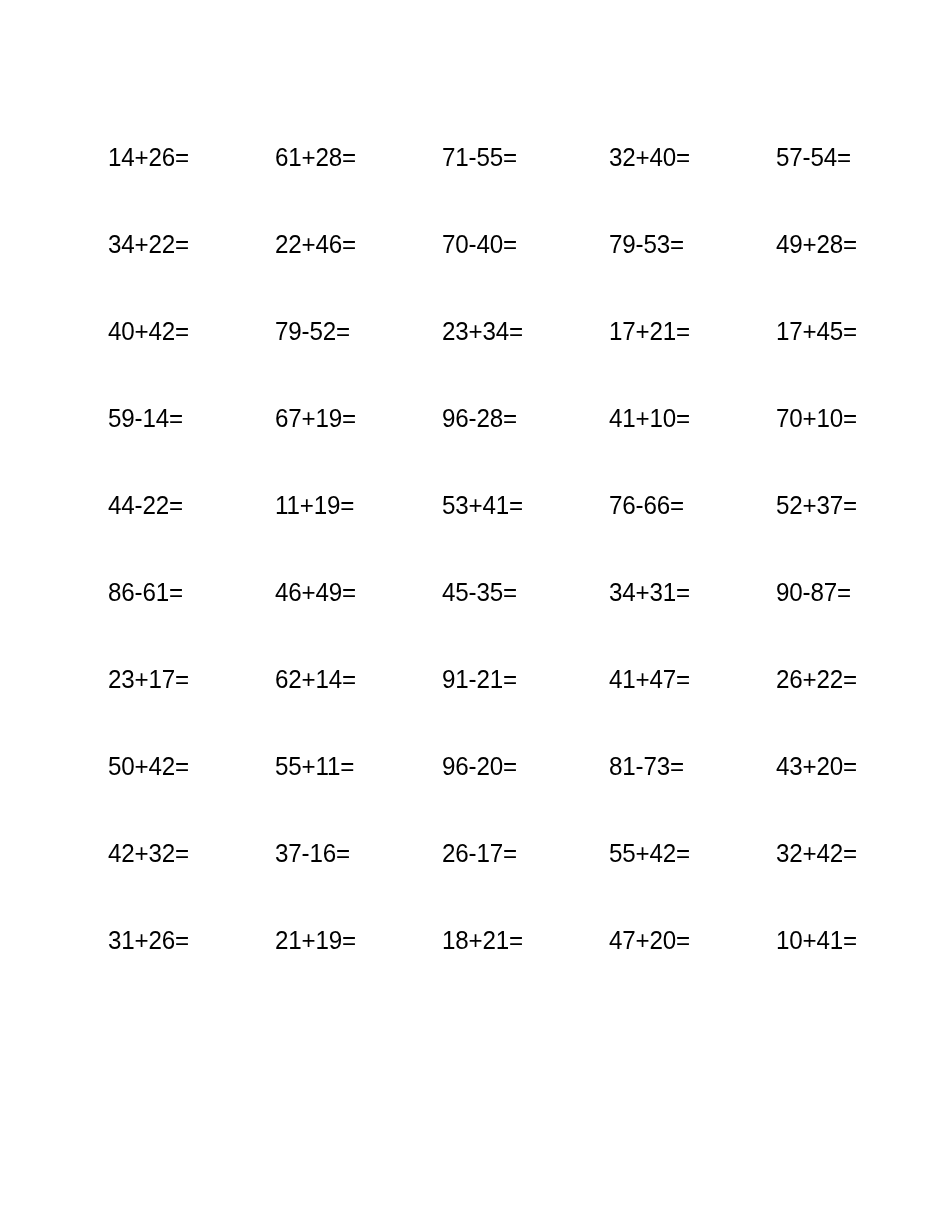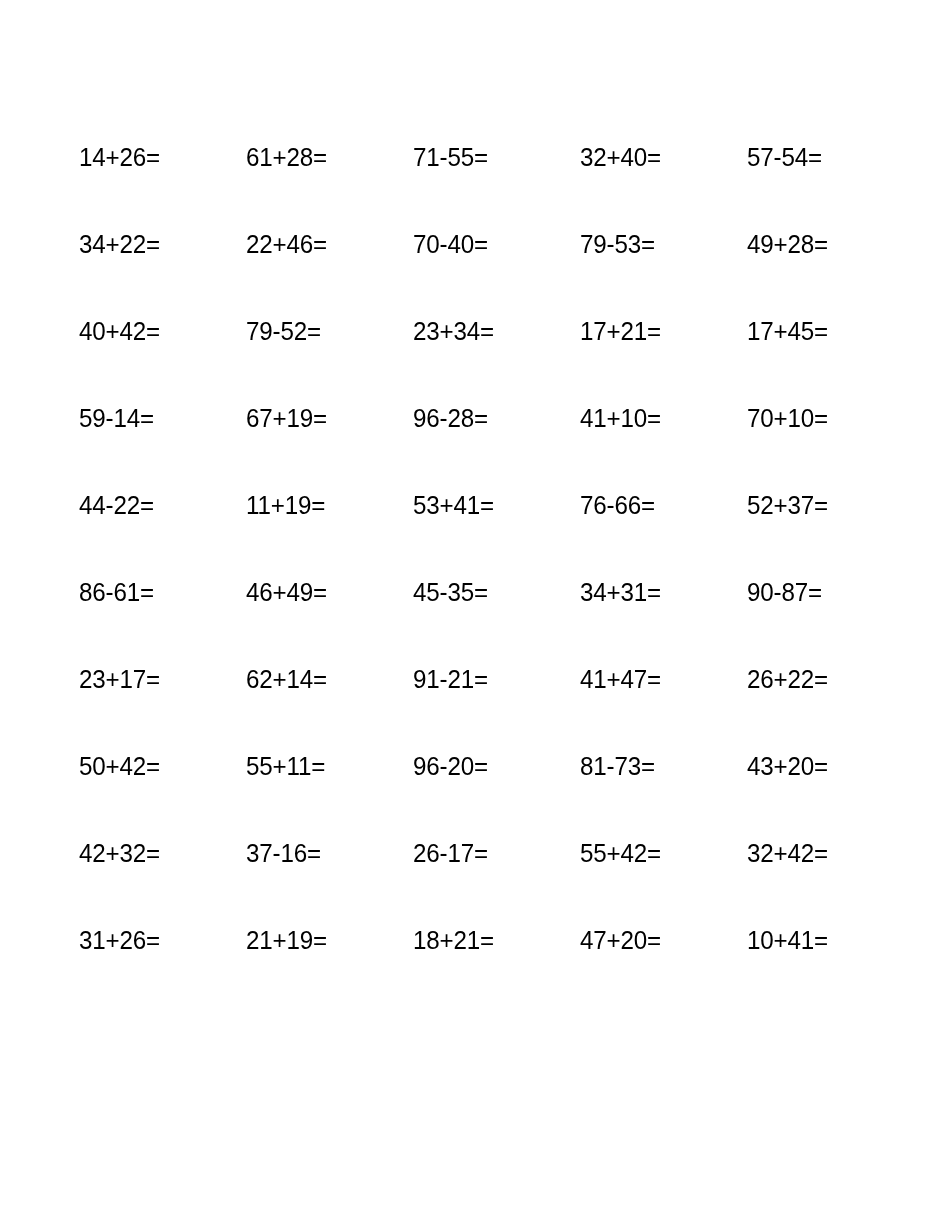--- a/index.html
+++ b/index.html
@@ -23,21 +23,21 @@
     height: 1230px;
     box-sizing: border-box;
     padding: 113px 0 0 0;
     background: #ffffff;
   }
   .problem-grid {
     display: grid;
     grid-template-columns: repeat(5, 167px);
     grid-auto-rows: 87px;
     justify-content: start;
-    margin-left: 79px;
+    margin-left: 108px;
   }
   .problem-row {
     display: contents;
   }
   .problem-cell {
     display: flex;
     align-items: center;
     justify-content: flex-start;
     font-size: 26px;
     line-height: 1;

